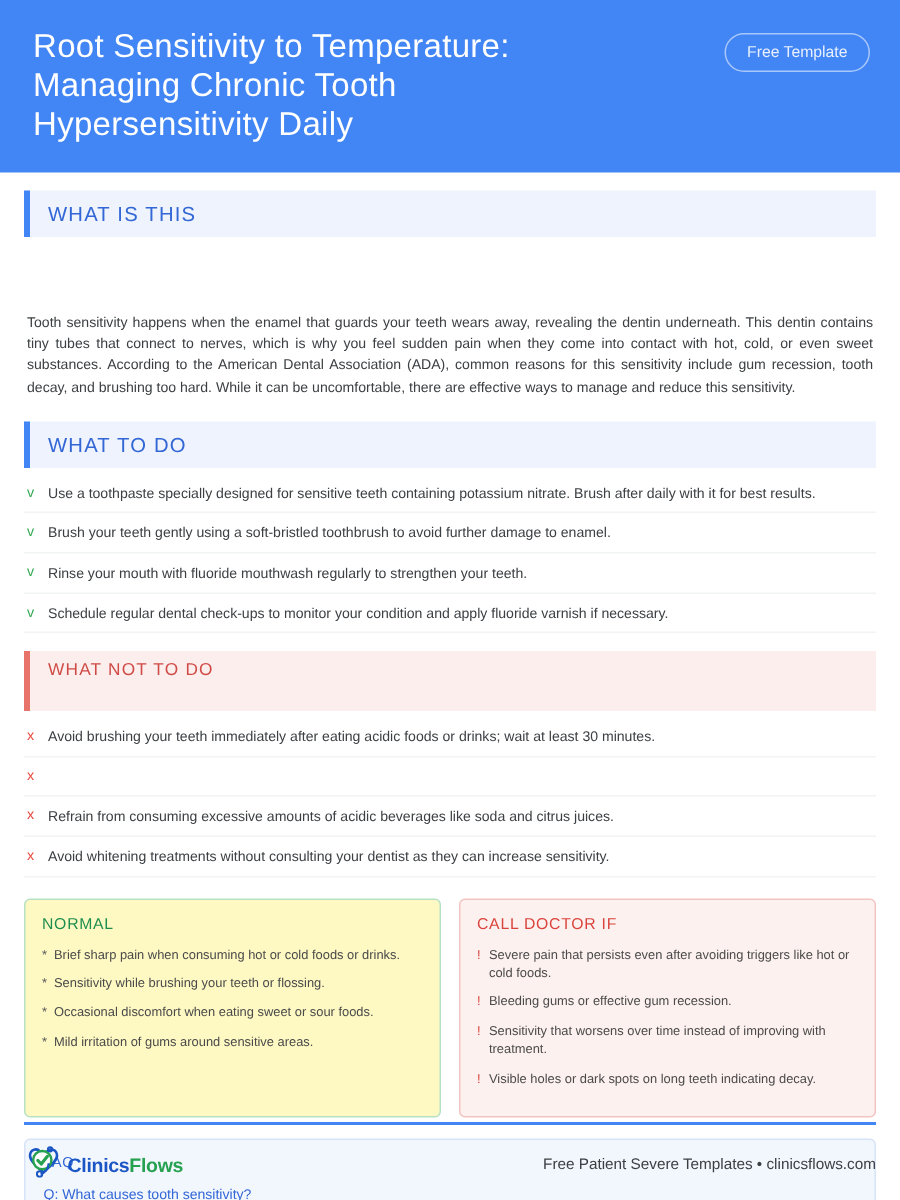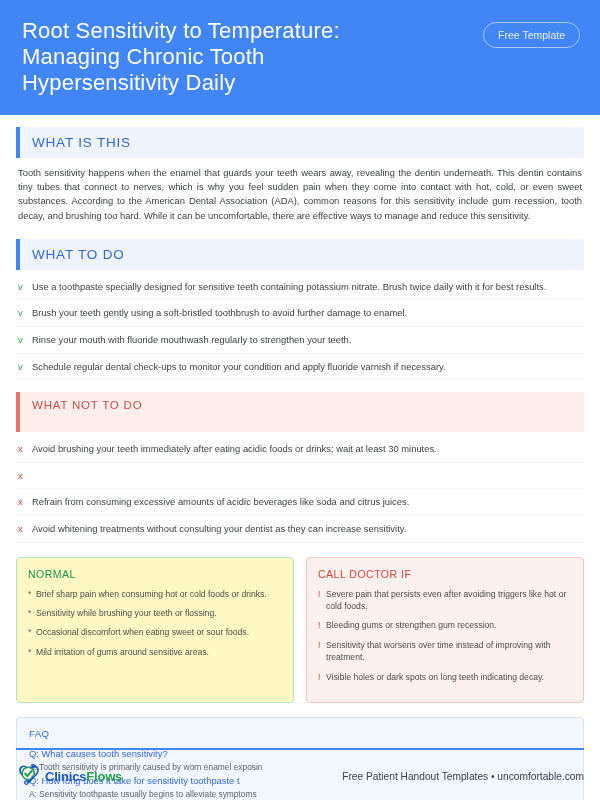--- a/index.html
+++ b/index.html
@@ -71,20 +71,21 @@
     padding: 7px 0 21px 12px;
   }
 
   
   .para {
     font-size: 9.4px;
     line-height: 14.2px;
     color: #3c4043;
     text-align: justify;
     padding: 8px 2px 4px 2px;
+    margin-top: 42px;
   }
 
   
   .list { padding: 4px 0 0 0; }
   .li {
     display: flex;
     align-items: flex-start;
     font-size: 9.4px;
     line-height: 13.6px;
     color: #3c4043;
@@ -218,21 +219,21 @@
 
 <div class="content">
 
   <div class="sec-head">WHAT IS THIS</div>
   <div class="para">Tooth sensitivity happens when the enamel that guards your teeth wears away, revealing the dentin underneath. This dentin contains tiny tubes that connect to nerves, which is why you feel sudden pain when they come into contact with hot, cold, or even sweet substances. According to the American Dental Association (ADA), common reasons for this sensitivity include gum recession, tooth decay, and brushing too hard. While it can be uncomfortable, there are effective ways to manage and reduce this sensitivity.</div>
 
   <div class="sec-head">WHAT TO DO</div>
   <div class="list">
     <div class="li">
       <span class="mark ok">v</span>
-      <span class="txt">Use a toothpaste specially designed for sensitive teeth containing potassium nitrate. Brush twice daily with it for best results.</span>
+      <span class="txt">Use a toothpaste specially designed for sensitive teeth containing potassium nitrate. Brush after daily with it for best results.</span>
     </div>
     <div class="li">
       <span class="mark ok">v</span>
       <span class="txt">Brush your teeth gently using a soft-bristled toothbrush to avoid further damage to enamel.</span>
     </div>
     <div class="li">
       <span class="mark ok">v</span>
       <span class="txt">Rinse your mouth with fluoride mouthwash regularly to strengthen your teeth.</span>
     </div>
     <div class="li">
@@ -283,21 +284,21 @@
     </div>
 
     <div class="box doctor">
       <div class="box-title">CALL DOCTOR IF</div>
       <div class="item">
         <span class="b">!</span>
         <span class="t">Severe pain that persists even after avoiding triggers like hot or cold foods.</span>
       </div>
       <div class="item">
         <span class="b">!</span>
-        <span class="t">Bleeding gums or strengthen gum recession.</span>
+        <span class="t">Bleeding gums or effective gum recession.</span>
       </div>
       <div class="item">
         <span class="b">!</span>
         <span class="t">Sensitivity that worsens over time instead of improving with treatment.</span>
       </div>
       <div class="item">
         <span class="b">!</span>
         <span class="t">Visible holes or dark spots on long teeth indicating decay.</span>
       </div>
     </div>
@@ -321,14 +322,14 @@
         <path d="M4 9.5 C4 5.5 8.2 4 10.6 6.6 L13 9.2 L15.4 6.6 C17.8 4 22 5.5 22 9.5 C22 13 17 17 13 20.5 C9 17 4 13 4 9.5 Z" fill="none" stroke="#1a56c4" stroke-width="1.7"></path>
         <circle cx="12.2" cy="12.4" r="6.1" fill="#ffffff" stroke="#25a14f" stroke-width="1.6"></circle>
         <path d="M9.2 12.6 L11.5 15 L15.6 9.9" fill="none" stroke="#25a14f" stroke-width="2.1" stroke-linecap="round" stroke-linejoin="round"></path>
         <path d="M16.4 14.5 C16.4 18.5 13.6 21.4 11 21.4" fill="none" stroke="#1a56c4" stroke-width="1.4"></path>
         <circle cx="10.4" cy="21.6" r="1.8" fill="none" stroke="#1a56c4" stroke-width="1.3"></circle>
         <circle cx="17.4" cy="5.2" r="1.5" fill="none" stroke="#1a56c4" stroke-width="1.2"></circle>
       </svg>
     </span>
     <span class="logo-text"><span class="c1">Clinics</span><span class="c2">Flows</span></span>
   </div>
-  <div class="footer-right">Free Patient Handout Templates  •  uncomfortable.com</div>
+  <div class="footer-right">Free Patient Severe Templates  •  clinicsflows.com</div>
 </div>
 
 </body></html>

